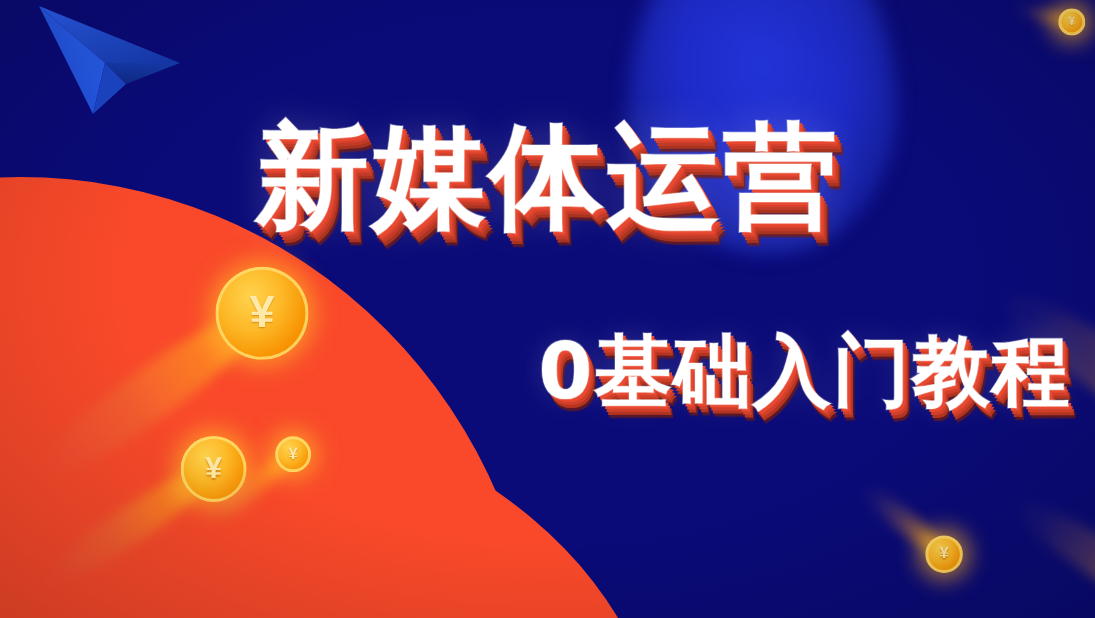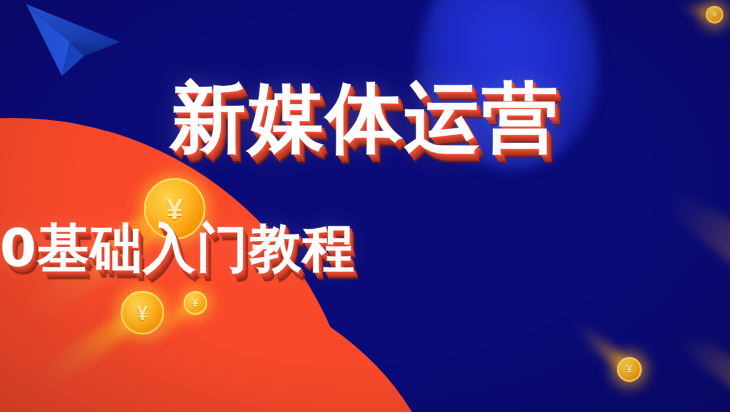--- a/index.html
+++ b/index.html
@@ -126,21 +126,21 @@
        5px  7px 0 #a8331f,
        6px  9px 1px rgba(120,30,14,0.75),
        0 0 26px rgba(255,255,255,0.22);
     -webkit-text-stroke: 1px rgba(255,255,255,0.35);
   }
   .sub-title-wrap {
     position: absolute;
     left: 0;
     right: 16px;
     top: 222px;
-    text-align: left;
+    text-align: right;
     z-index: 10;
   }
   .sub-title {
     display: inline-block;
     color: #ffffff;
     font-size: 52px;
     font-weight: bold;
     letter-spacing: 1px;
     line-height: 1;
     font-family: "DejaVu Sans", "Liberation Sans", sans-serif;

